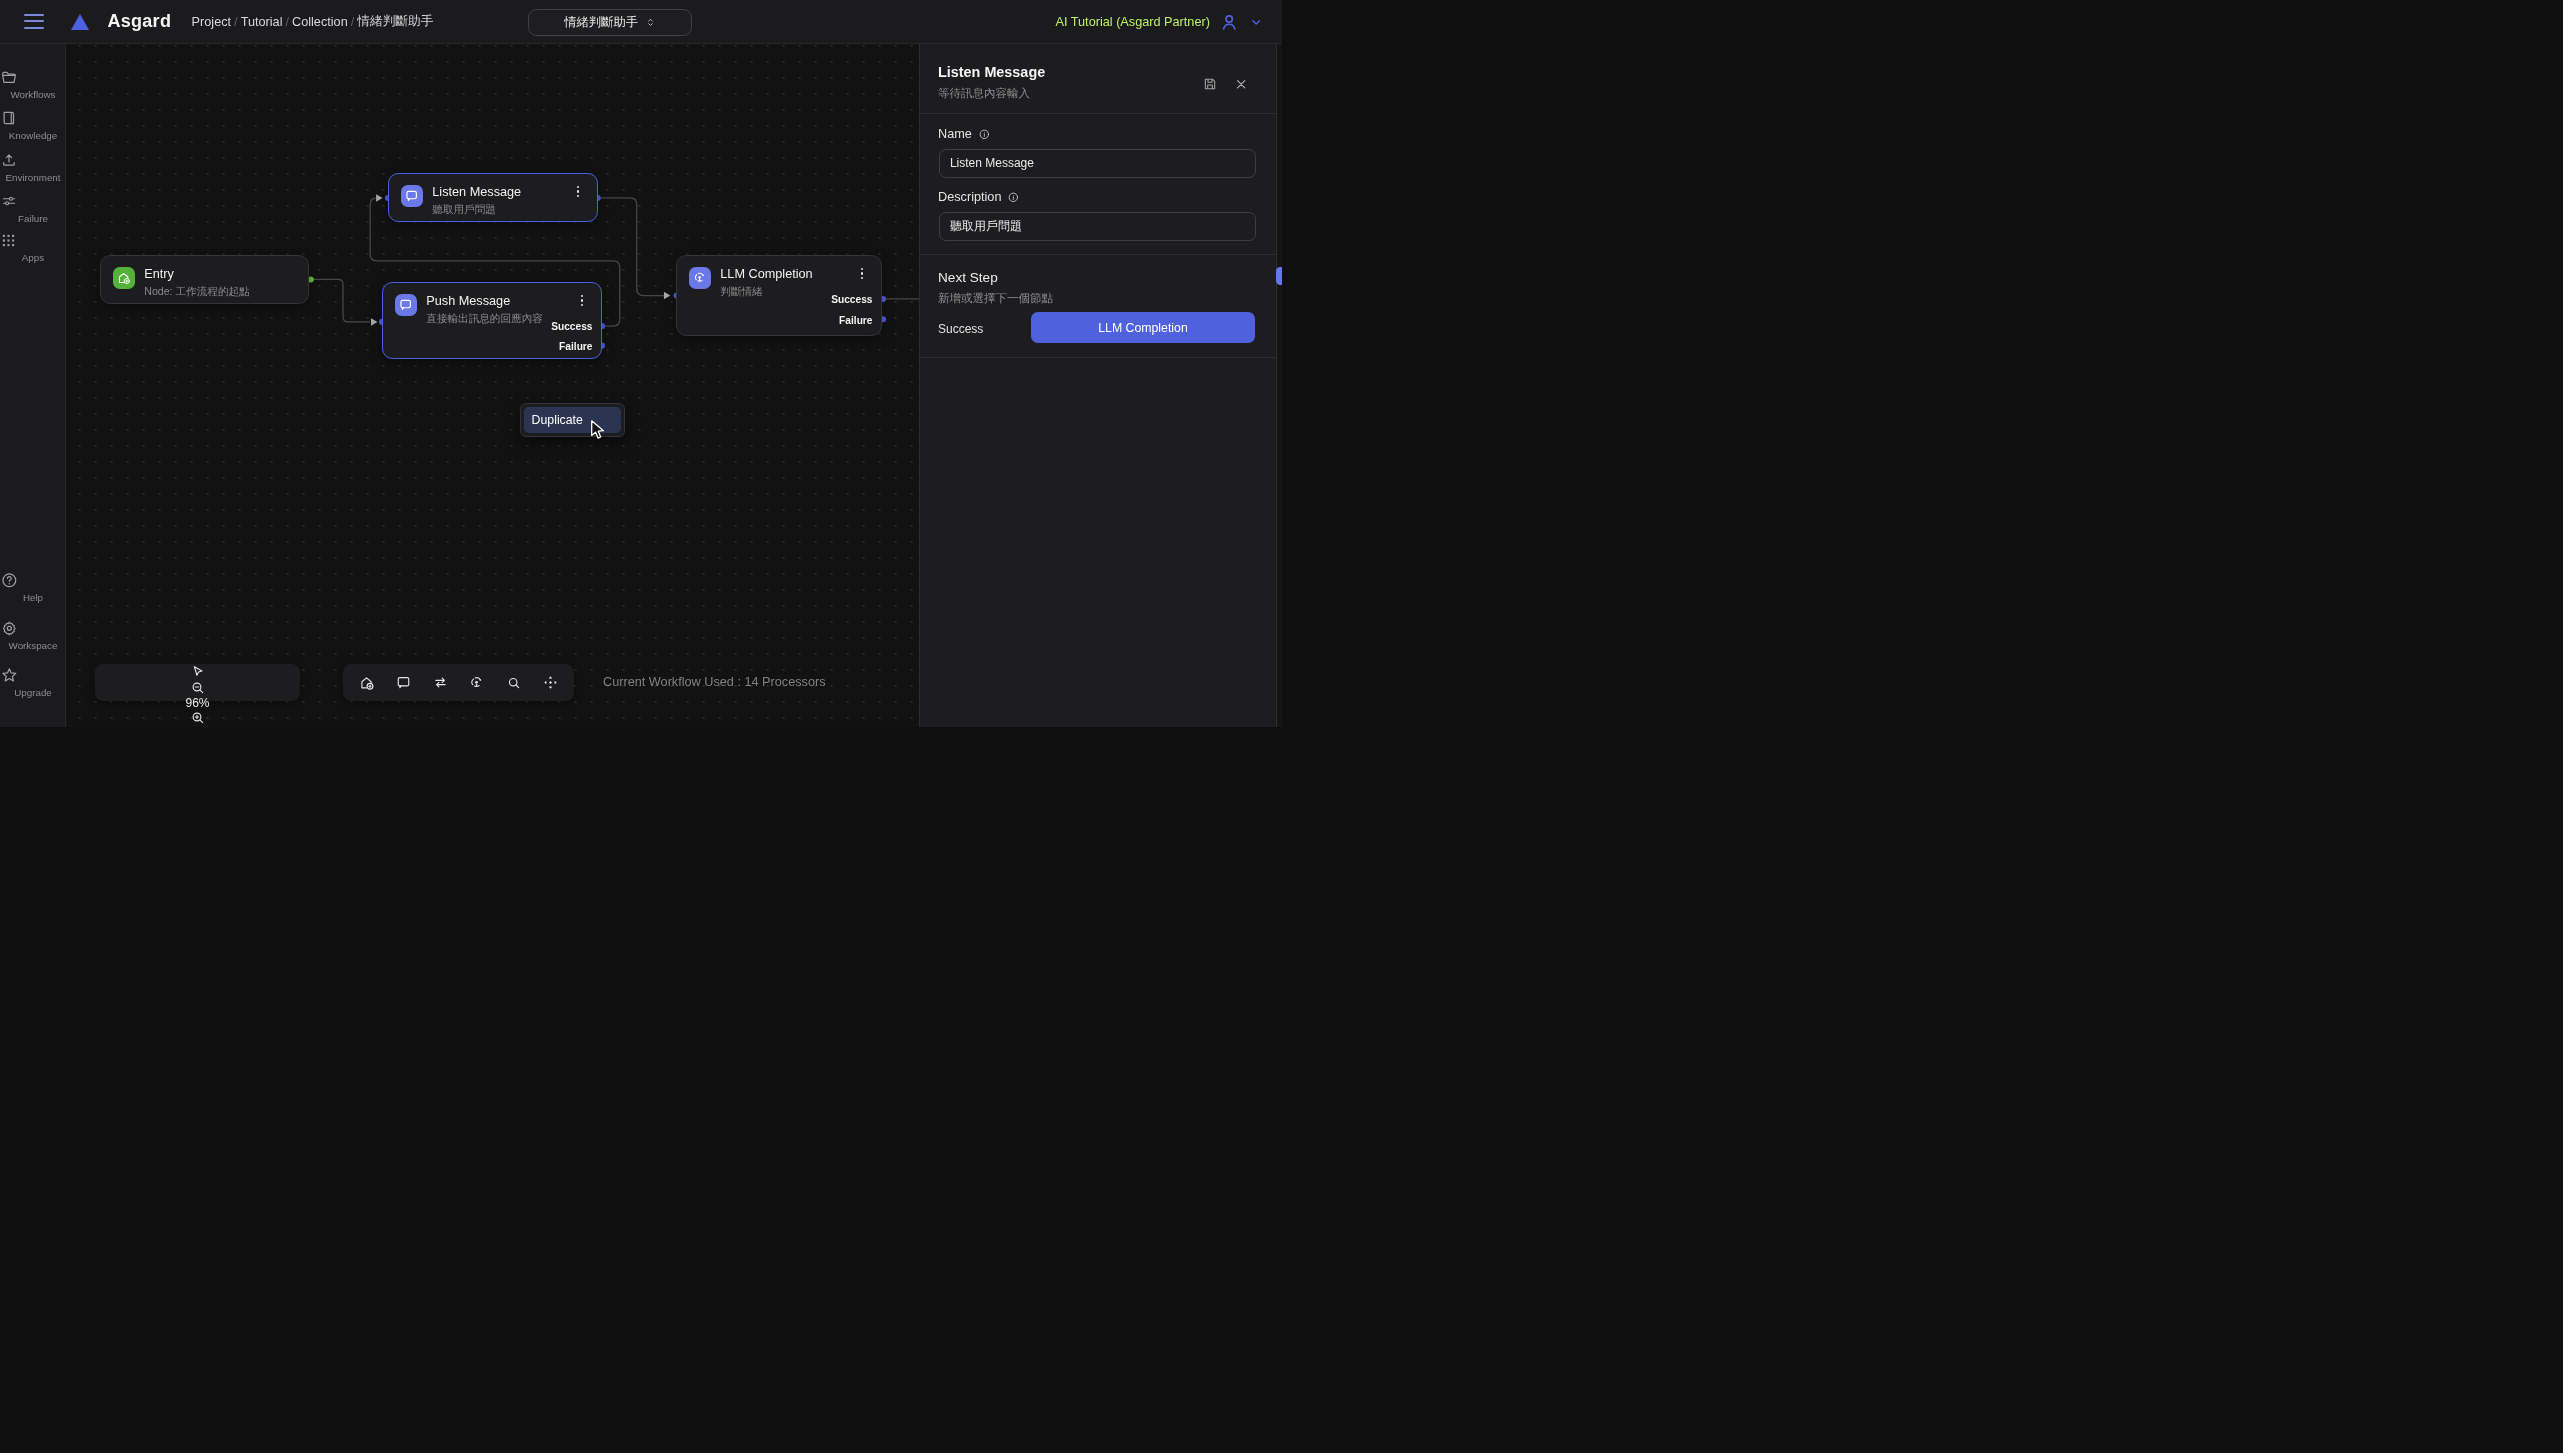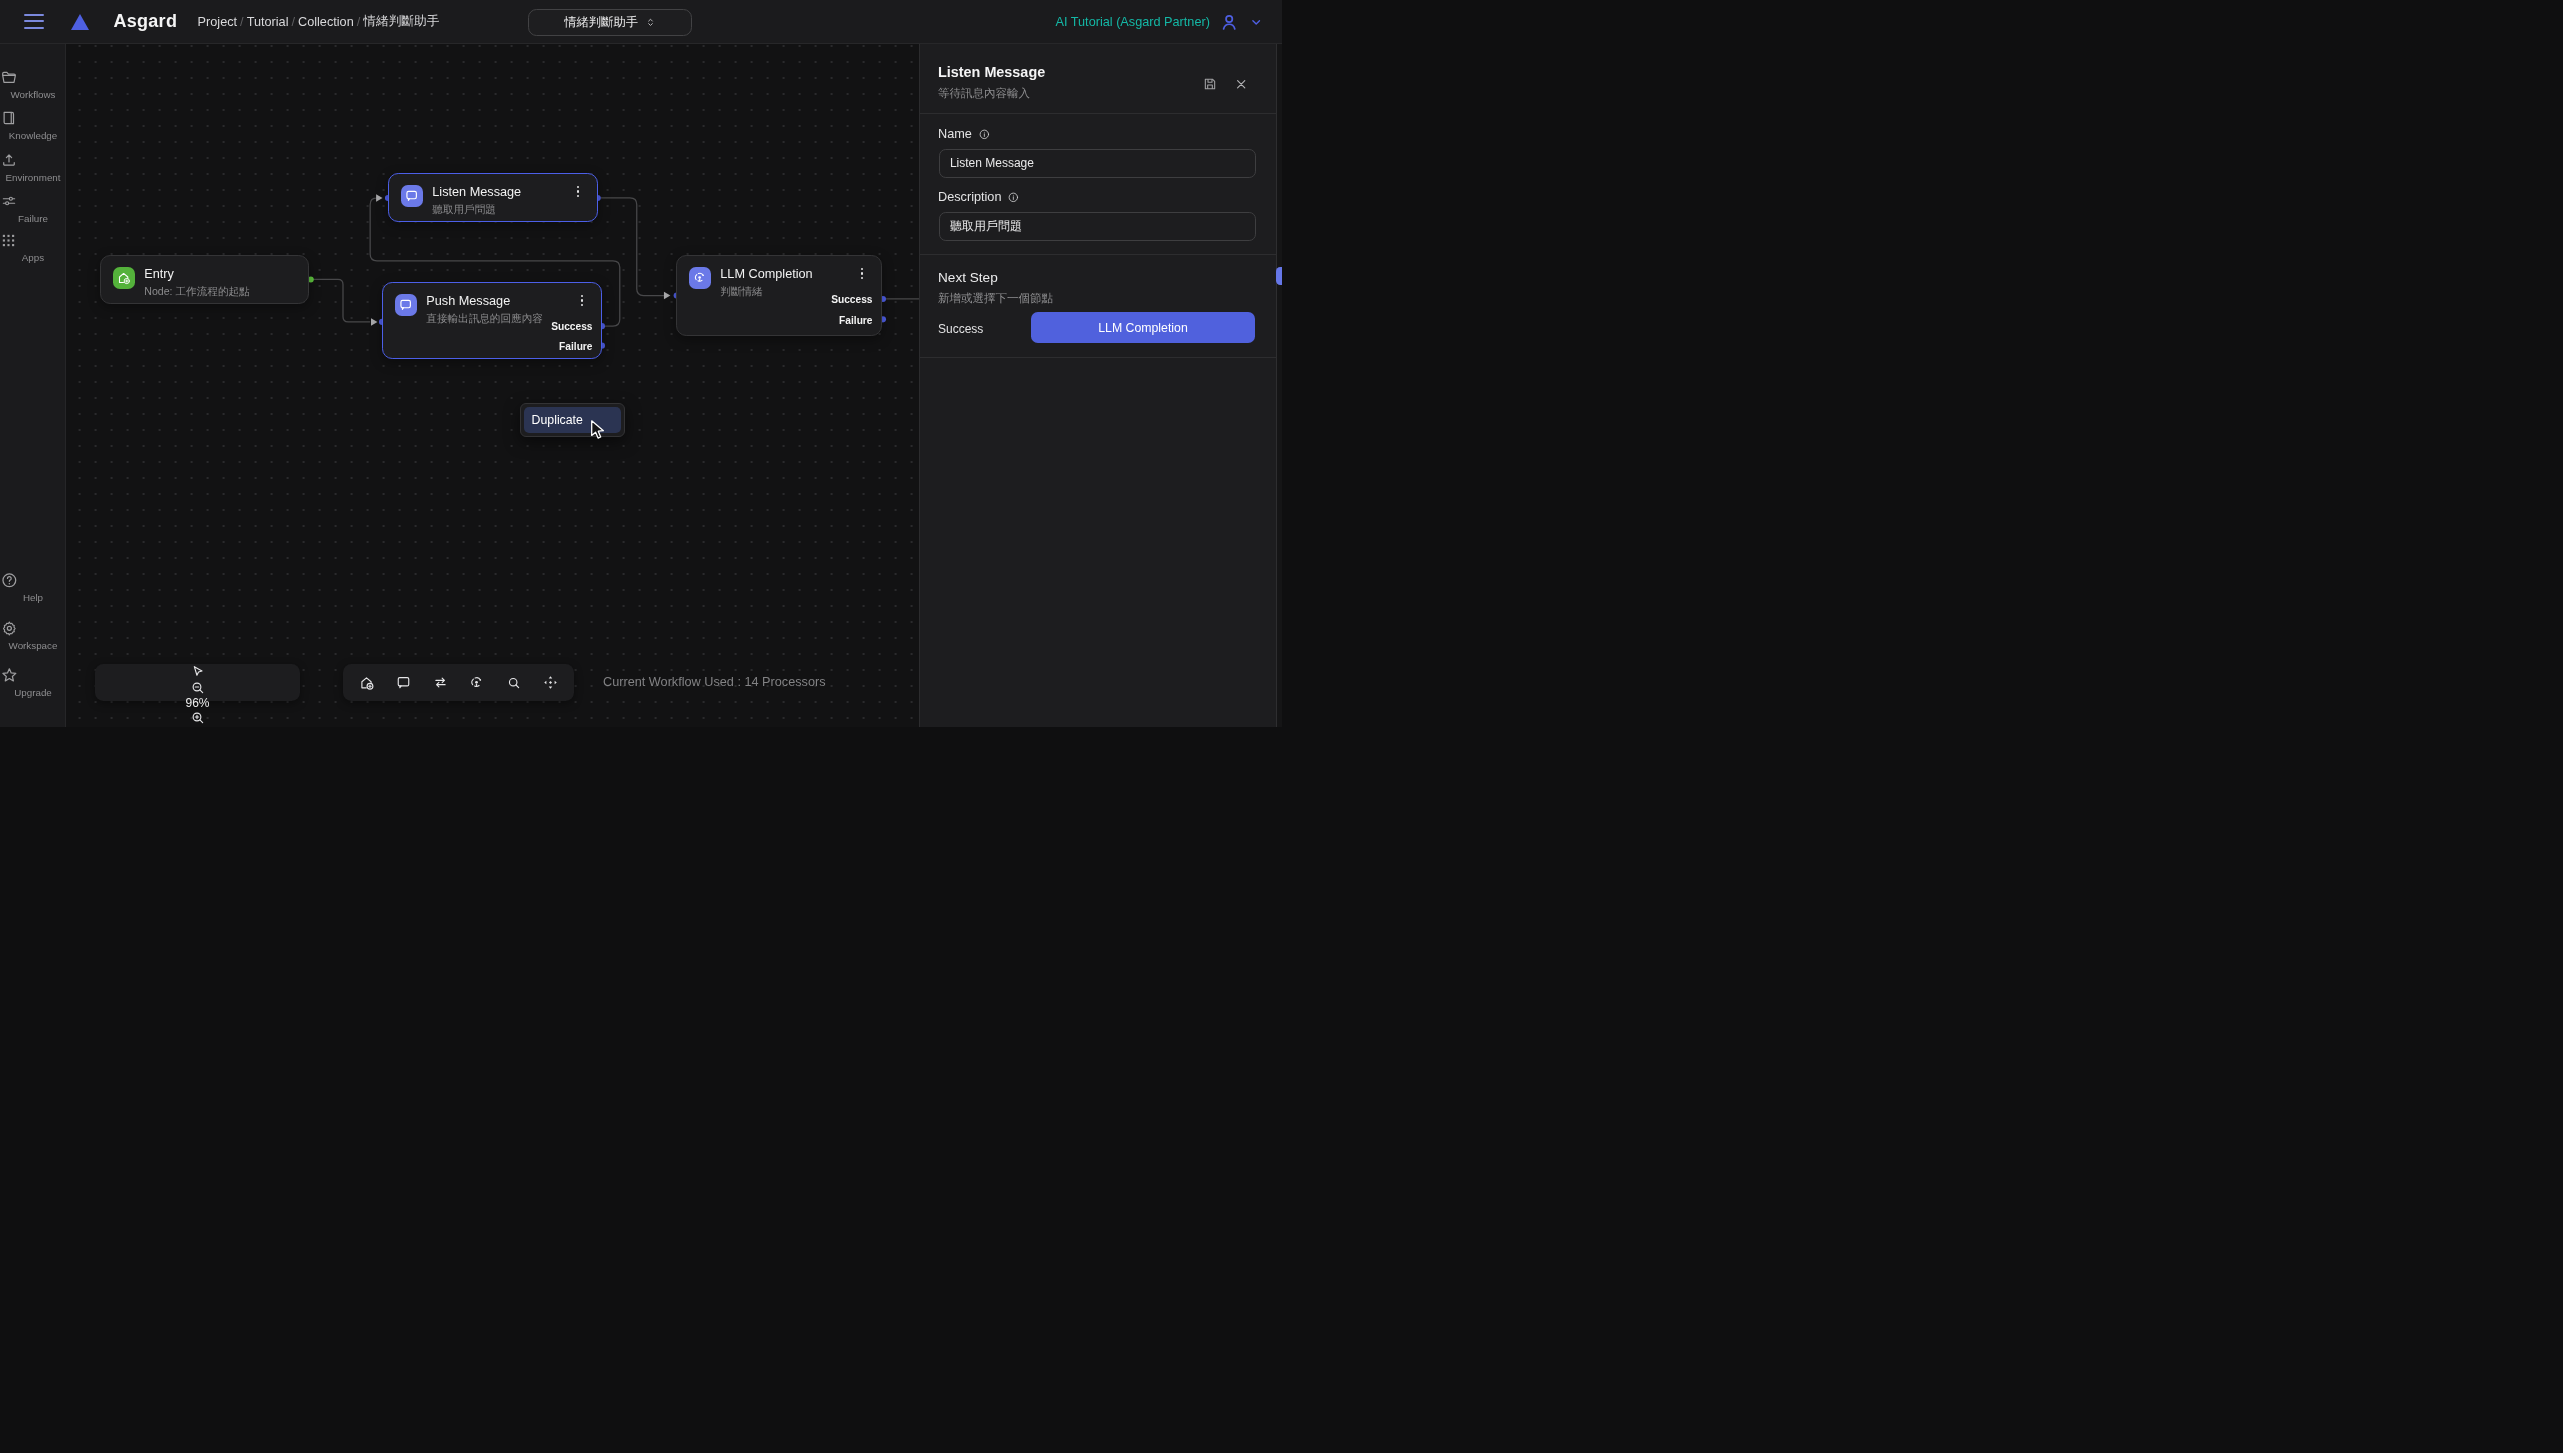--- a/index.html
+++ b/index.html
@@ -48,29 +48,29 @@
                  color:#828284; font-size:12.7px; }
 
   
   .navbar { position:absolute; left:0; top:0; width:1282px; height:44px; background:#1b1b1d;
             border-bottom:0.8px solid #272729; display:flex; align-items:center; }
   .hamburger { margin-left:24px; width:20.4px; height:14.4px; display:flex; flex-direction:column;
                justify-content:space-between; cursor:pointer; }
   .hamburger i { display:block; height:2px; border-radius:1.7px; background:#7b89dd; }
   .logo-tri { margin-left:27px; width:0; height:0; border-left:9.3px solid transparent;
               border-right:9.3px solid transparent; border-bottom:16px solid #4e60e2; }
-  .logo-text { margin-left:24px; color:#f5f5f5; font-size:18px; font-weight:700; letter-spacing:0.3px; }
+  .logo-text { margin-left:18px; color:#f5f5f5; font-size:18px; font-weight:700; letter-spacing:0.3px; }
   .crumbs { margin-left:20.4px; display:flex; align-items:center; gap:3px; font-size:12.7px; }
   .crumb { color:#d9d9db; cursor:pointer; }
   .crumb-sep { color:#5e5e60; }
   .wf-select { position:absolute; left:528px; top:8.5px; width:164px; height:27px; border:0.8px solid #424244;
                border-radius:8.5px; display:flex; align-items:center; justify-content:center; gap:6.8px;
                color:#ededee; font-size:12.3px; cursor:pointer; background:#1e1e20; }
   .nav-right { position:absolute; right:18.7px; top:0; height:44px; display:flex; align-items:center; gap:9.3px; }
-  .acct-label { color:#14b8a6; font-size:12.7px; }
+  .acct-label { color:#bef264; font-size:12.7px; }
 
   
   .sidebar { position:absolute; left:0; top:44px; width:66px; bottom:0; background:#1b1b1d;
              border-right:0.8px solid #262628; }
   .side-item { position:absolute; left:0; width:66px; text-align:center; cursor:pointer; }
   .side-item .lbl { display:block; margin-top:2.5px; font-size:9.8px; color:#8d8d8f; }
 
   
   .panel { position:absolute; left:919px; top:44px; right:0; bottom:0; background:#1d1d1f;
            border-left:0.8px solid #2c2c2e; }

